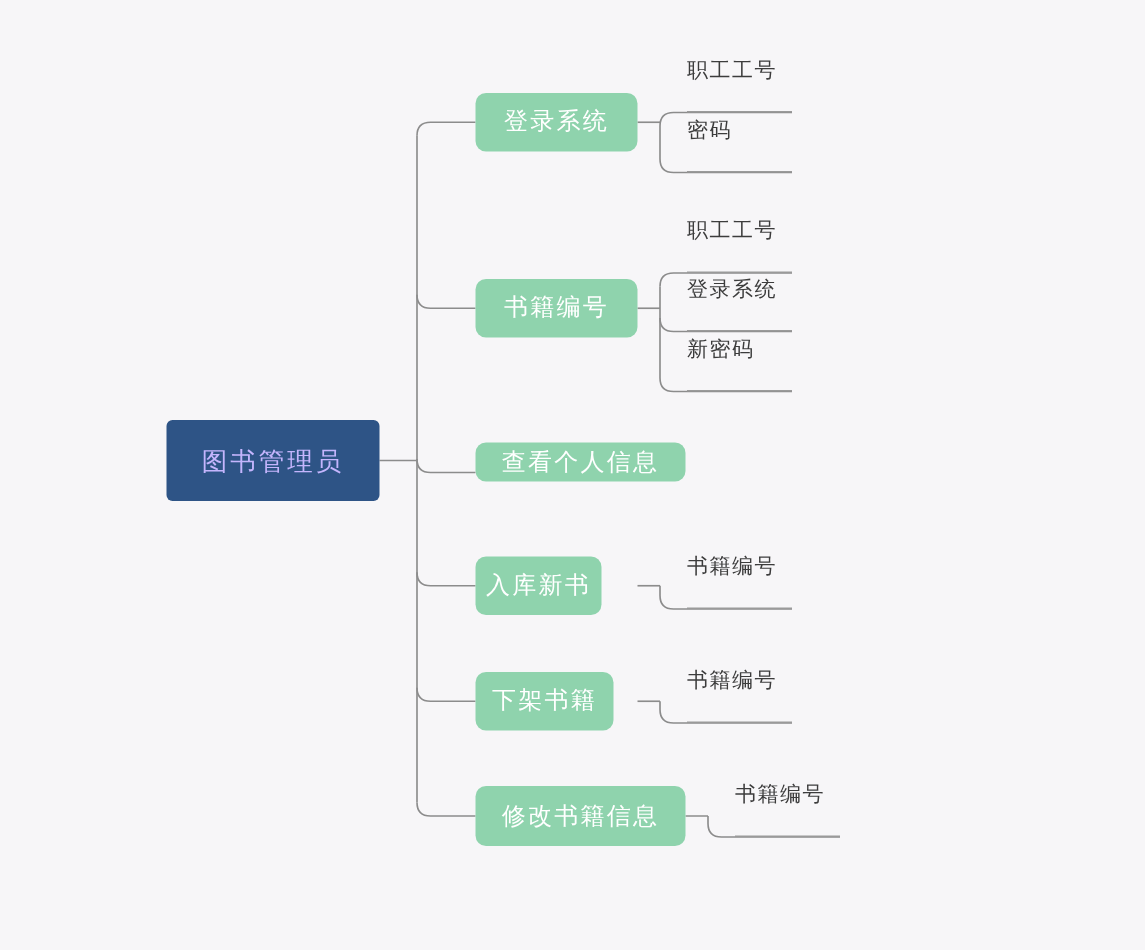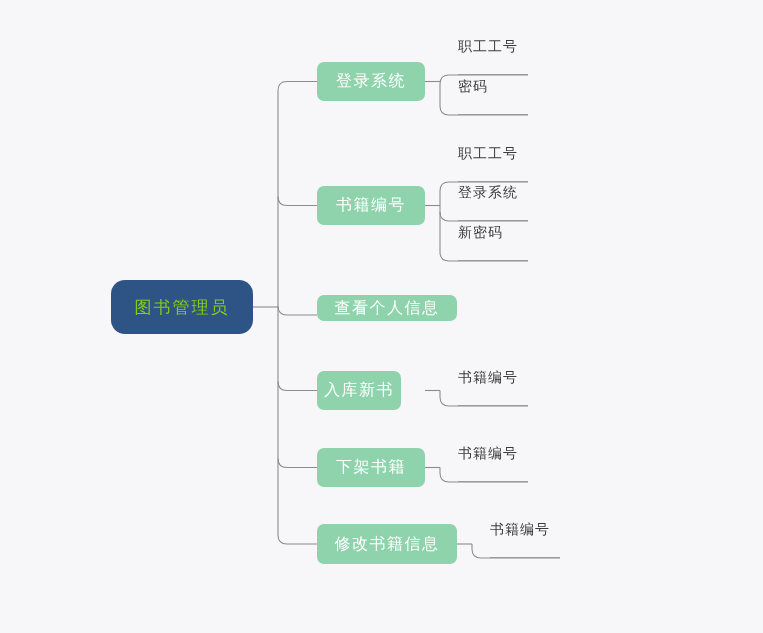--- a/index.html
+++ b/index.html
@@ -32,24 +32,24 @@
     position: absolute;
     box-sizing: border-box;
     display: flex;
     align-items: center;
     justify-content: center;
     border-radius: 7px;
     white-space: nowrap;
   }
   .node.root {
     background: #2e5486;
-    color: #84cc16;
+    color: #c4b5fd;
     font-size: 17px;
     letter-spacing: 2px;
-    border-radius: 14px;
+    border-radius: 4px;
   }
   .node.branch {
     background: #8fd3ad;
     color: #ffffff;
     font-size: 16px;
     letter-spacing: 1.5px;
     text-align: center;
   }
   .leaf {
     position: absolute;
@@ -122,21 +122,21 @@
       </div>
       <div class="node branch" style="left: 317px; top: 295px; width: 140px; height: 26px;">
         <span>查看个人信息</span>
       </div>
       <div class="node branch" style="left: 317px; top: 371px; width: 84px; height: 39px;">
         <span>入库新书</span>
       </div>
       <div class="leaf" style="left: 458px; top: 379px; width: 70px; height: 27px;">
         <span>书籍编号</span>
       </div>
-      <div class="node branch" style="left: 317px; top: 448px; width: 108px; height: 39px;">
+      <div class="node branch" style="left: 317px; top: 448px; width: 92px; height: 39px;">
         <span>下架书籍</span>
       </div>
       <div class="leaf" style="left: 458px; top: 455px; width: 70px; height: 27px;">
         <span>书籍编号</span>
       </div>
       <div class="node branch" style="left: 317px; top: 524px; width: 140px; height: 40px; font-family: Liberation Serif, serif;">
         <span>修改书籍信息</span>
       </div>
       <div class="leaf" style="left: 490px; top: 531px; width: 70px; height: 27px;">
         <span>书籍编号</span>

